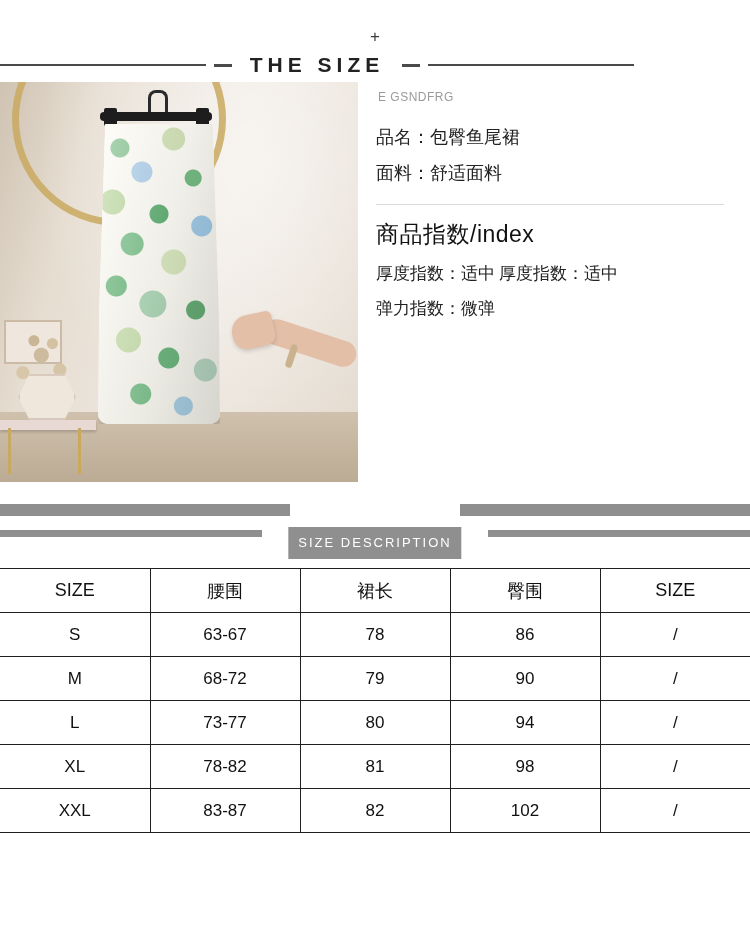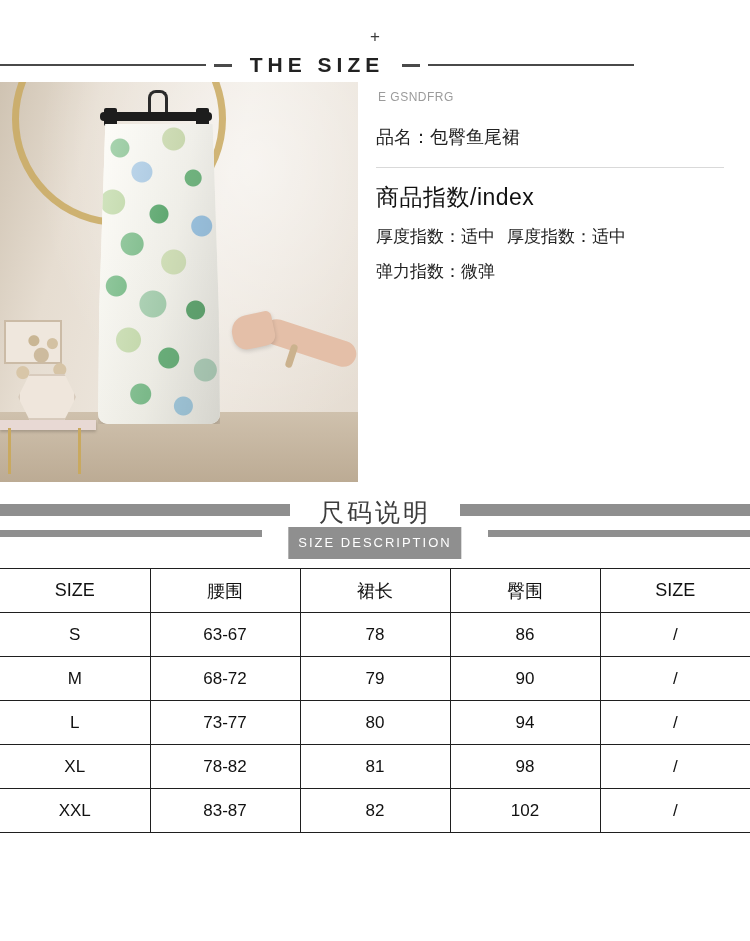--- a/index.html
+++ b/index.html
@@ -300,21 +300,21 @@
   .info .divider {
     height: 1px;
     background: #d9d9d9;
     margin: 18px 0 14px 0;
   }
   .info .idx-row {
     font-size: 17px;
     color: #222;
     margin: 0 0 12px 0;
     display: flex;
-    gap: 12px;
+    gap: 4px;
   }
   .info .idx-row span { white-space: nowrap; }
 
   
   .size-banner {
     position: relative;
     width: 750px;
     height: 86px;
     background: #fff;
   }
@@ -433,41 +433,43 @@
       <div class="hand"></div>
     </div>
 
     <div class="info">
       <div class="watermark">E GSNDFRG</div>
 
 
       <p class="kv">
         <span>品名：</span><span>包臀鱼尾裙</span>
       </p>
+      <p class="kv">
+        <span>面料：</span><span>舒适面料</span>
+      </p>
 
       <div class="divider"></div>
 
       <h2>商品指数/index</h2>
 
       <div class="idx-row">
         <span><span>厚度指数：</span><span>适中</span></span>
         <span><span>厚度指数：</span><span>适中</span></span>
       </div>
       <div class="idx-row">
         <span><span>弹力指数：</span><span>微弹</span></span>
       </div>
     </div>
   </div>
 
   <div class="size-banner">
     <div class="bar b1"></div>
     <div class="bar b2"></div>
     <div class="bar-thin t1"></div>
     <div class="bar-thin t2"></div>
-    <div class="banner-cn">尺码说明</div>
     <div class="banner-en">SIZE DESCRIPTION</div>
   </div>
 
   <div class="table-wrap">
     <table class="size-table">
       <tbody>
           <tr>
         <th>SIZE</th>
         <th>腰围</th>
         <th>裙长</th>

